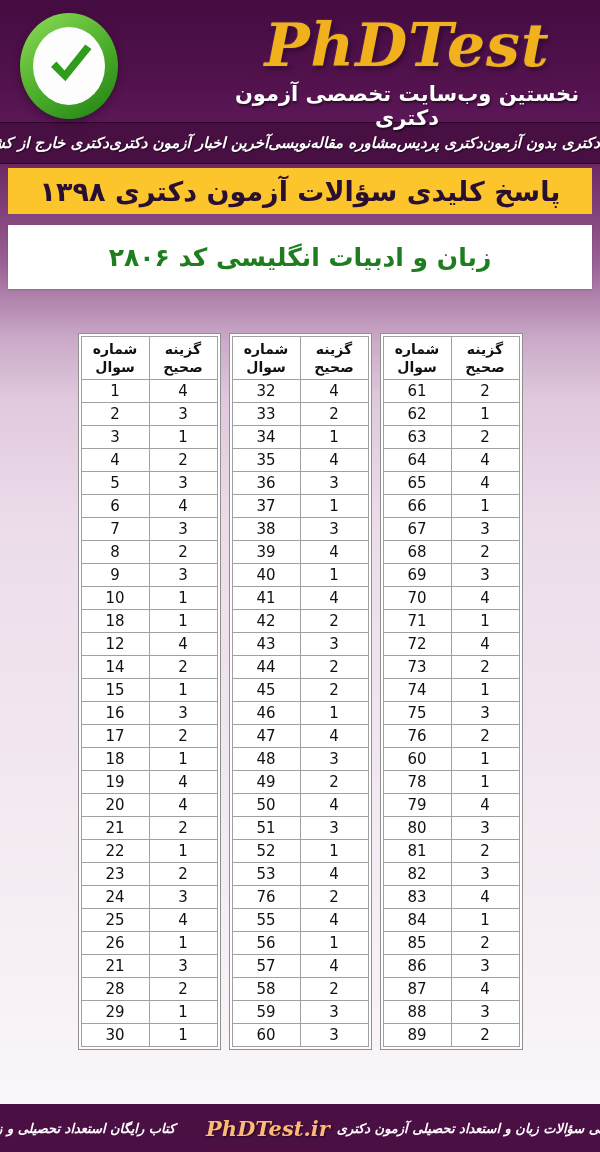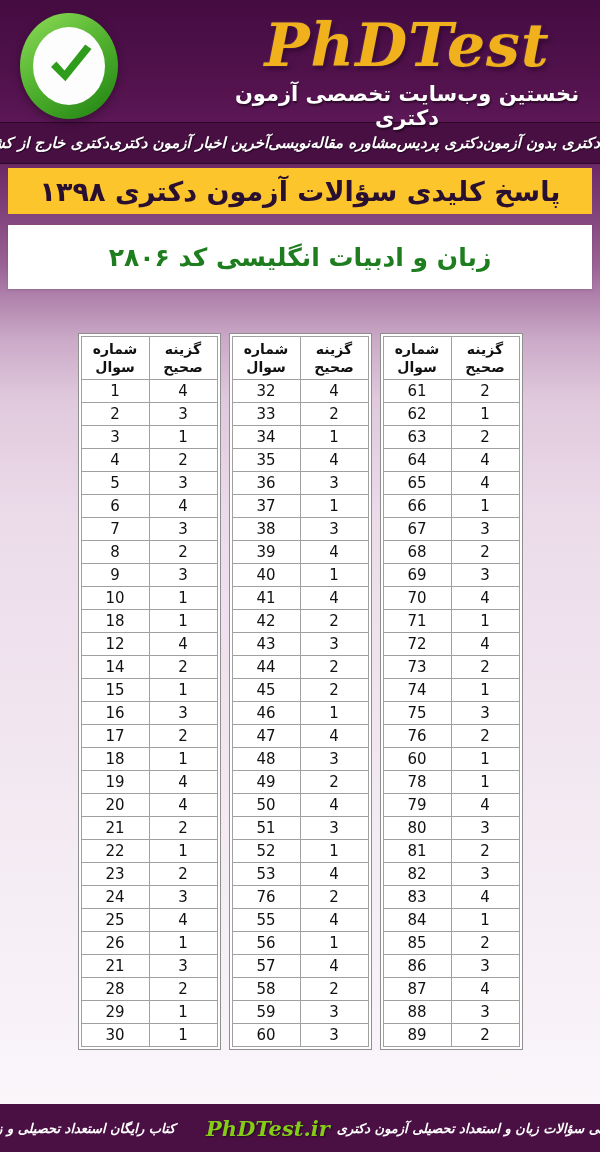--- a/index.html
+++ b/index.html
@@ -111,21 +111,21 @@
     position:absolute;bottom:0;left:0;width:600px;height:48px;
     background:#4a1044;display:flex;direction:rtl;
     align-items:center;justify-content:center;gap:7px;
   }
   .footer-text{
     color:#ffffff;font-size:13px;font-weight:bold;font-style:italic;
     white-space:nowrap;
   }
   .footer-brand{
     font-family:"DejaVu Serif", serif;direction:ltr;
-    color:#84cc16;font-size:21px;font-weight:bold;font-style:italic;
+    color:#fdba74;font-size:21px;font-weight:bold;font-style:italic;
     white-space:nowrap;cursor:pointer;
     text-shadow:1px 1px 2px rgba(0,0,0,.5);
     margin-left:24px;
   }
 </style>
 </head>
 <body>
 
 <div class="page">
 

